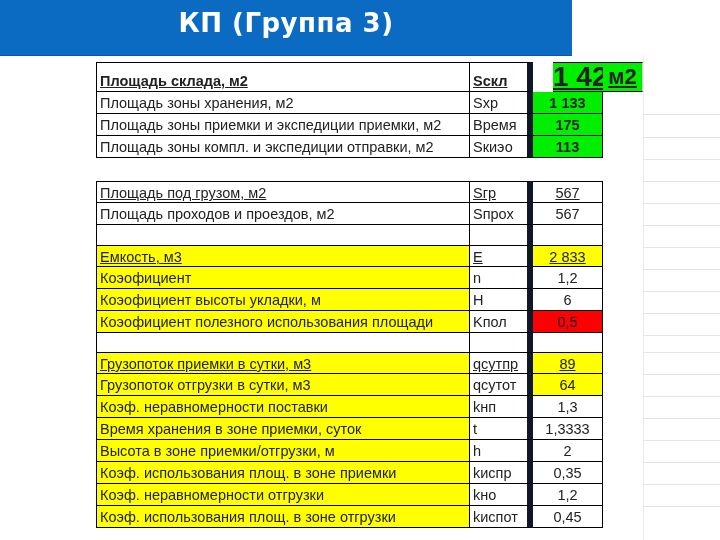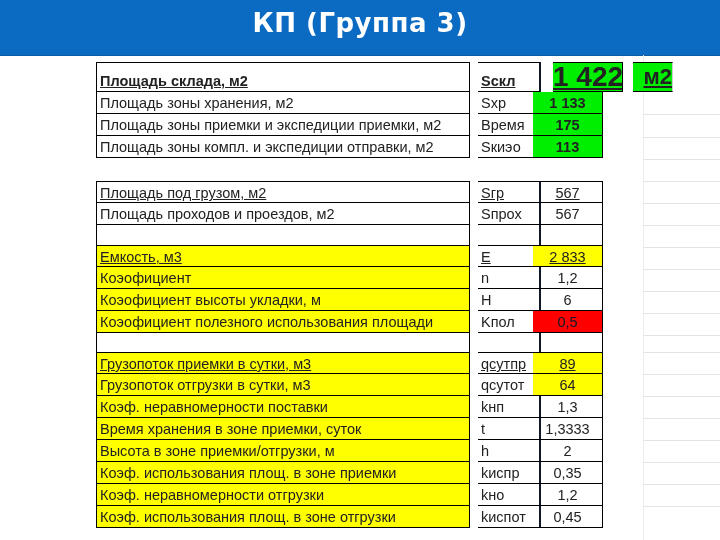--- a/index.html
+++ b/index.html
@@ -1,32 +1,32 @@
 <!DOCTYPE html>
 <html><head>
 <meta charset="utf-8">
 <style>
   html, body { margin:0; padding:0; }
   body { width:720px; height:540px; background:#ffffff; position:relative; overflow:hidden;
          font-family:"Liberation Sans", "DejaVu Sans", sans-serif; }
-  .title-bar { position:absolute; left:0; top:0; width:720px; height:55px; background:#0b6bc2;
+  .title-bar { position:absolute; left:0; top:0; width:572px; height:55px; background:#0b6bc2;
                border-bottom:1px solid #0a5aa5; }
   .title-bar .title { position:absolute; left:0; right:0; top:8px; text-align:center; color:#ffffff;
                font-family:"DejaVu Sans", sans-serif; font-weight:bold; font-size:26px; letter-spacing:0.5px; }
   .sheet { position:absolute; left:0; top:55px; width:652px; height:485px;border-radius:26px; }
   
   .grid-line { position:absolute; left:643px; width:77px; height:1px; background:#e4e4e4; }
   .grid-vline { position:absolute; top:0; width:1px; height:485px; background:#ececec; }
   .row { position:absolute; left:96px; height:22px; }
   .cell { position:absolute; top:0; height:100%; box-sizing:border-box; font-size:14.5px; color:#222;
           line-height:22px; white-space:nowrap; overflow:hidden; }
   .c-label { left:0; width:374px; padding-left:3px; border-left:1px solid #000; border-right:1px solid #000; }
-  .c-sym { left:382px; width:63px; padding-left:3px; border-right:2px solid #0f172a; }
+  .c-sym { left:374px; width:63px; padding-left:3px; border-right:6px solid #0f172a; }
   .c-val { left:437px; width:70px; text-align:center; border-right:1px solid #000; }
-  .c-unit { left:537px; width:40px; text-align:right; }
+  .c-unit { left:507px; width:40px; text-align:center; }
   .bt { border-top:1px solid #000;text-decoration:underline; }
   .bb { border-bottom:1px solid #000; }
   .yellow { background:#ffff00; }
   .green { background:#00ee00; }
   .red { background:#ff0000; color:#0f172a; }
   .hdr .cell { line-height:30px; }
   .hdr .c-label, .hdr .c-sym { font-weight:bold; text-decoration:underline; padding-top:6px; line-height:24px; }
   .hdr .c-val { font-size:28px; font-weight:bold; text-decoration:underline; line-height:28px;margin-left:20px; }
   .hdr .c-unit { font-size:22px; font-weight:bold; text-decoration:underline; line-height:28px;
                  border-right:1px solid #ccc; }

